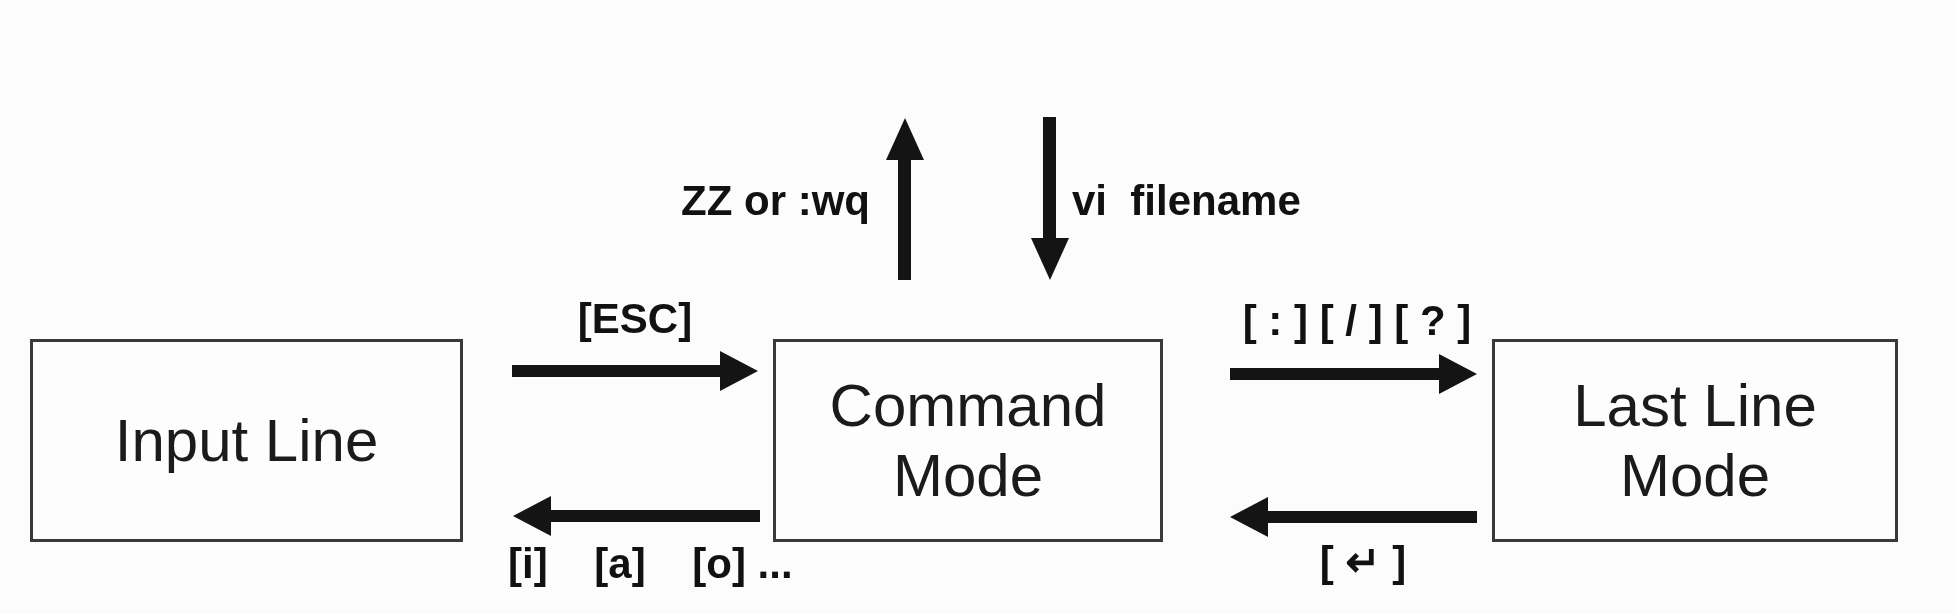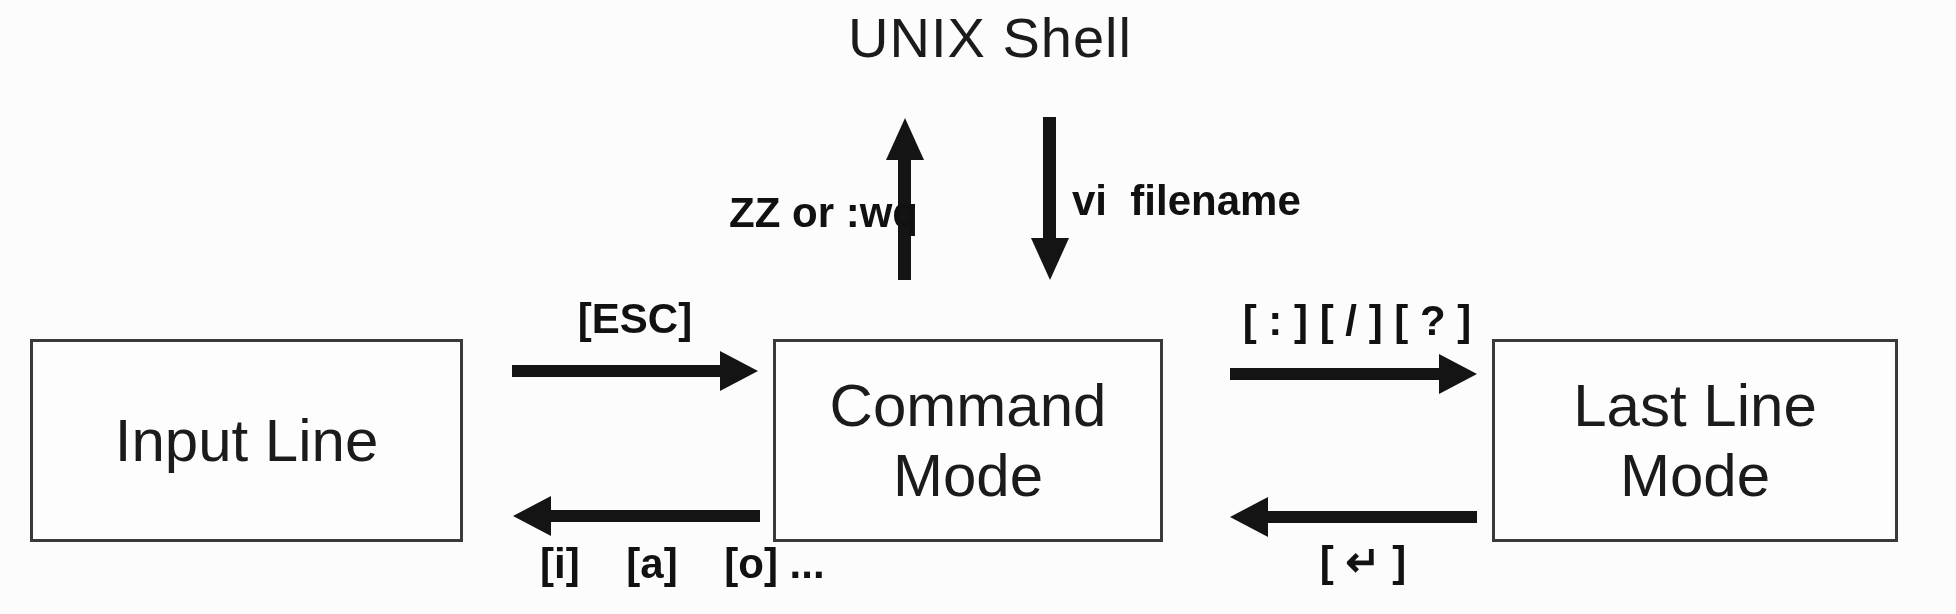--- a/index.html
+++ b/index.html
@@ -39,21 +39,20 @@
     border-bottom:42px solid #141414;}
   .head-down{position:absolute;width:0;height:0;
     border-left:19px solid transparent;border-right:19px solid transparent;
     border-top:42px solid #141414;}
 </style>
 </head>
 <body>
 
 <div class="stage">
 
-  <div class="title">UNIX Shell</div>
 
   <div class="mode-box" style="left:30px;width:433px;">
     <div class="line">Input Line</div>
   </div>
 
   <div class="mode-box" style="left:773px;width:390px;">
     <div class="line">Command</div>
     <div class="line">Mode</div>
   </div>
 
@@ -85,25 +84,25 @@
   <div class="arrow" style="left:1230px;top:354px;width:247px;height:40px;">
     <div class="hshaft" style="left:0;top:14px;width:213px;"></div>
     <div class="head-right" style="right:0;top:0;"></div>
   </div>
 
   <div class="arrow" style="left:1230px;top:497px;width:247px;height:40px;">
     <div class="head-left" style="left:0;top:0;"></div>
     <div class="hshaft" style="left:36px;top:14px;width:211px;"></div>
   </div>
 
-  <div class="edge-label" style="right:1038px;top:178px;margin-top:12px;">ZZ or :wq</div>
+  <div class="edge-label" style="right:1086px;top:178px;">ZZ or :wq</div>
 
   <div class="edge-label" style="left:1072px;top:178px;">vi  filename</div>
 
   <div class="edge-label" style="left:635px;top:296px;transform:translateX(-50%);">[ESC]</div>
 
-  <div class="edge-label" style="left:540px;top:541px;">[i]    [a]    [o] ...</div>
+  <div class="edge-label" style="left:508px;top:541px;">[i]    [a]    [o] ...</div>
 
   <div class="edge-label" style="left:1357px;top:298px;transform:translateX(-50%);">[ : ] [ / ] [ ? ]</div>
 
   <div class="edge-label" style="left:1363px;top:539px;transform:translateX(-50%);">[ ↵ ]</div>
 
 </div>
 
 </body></html>

